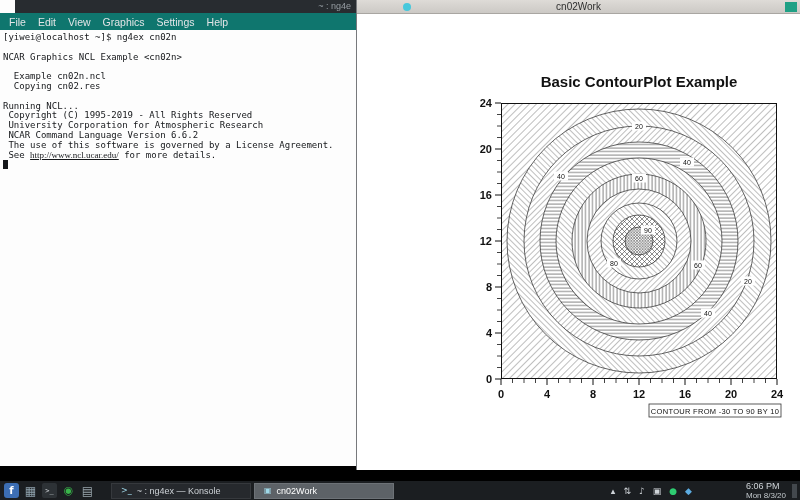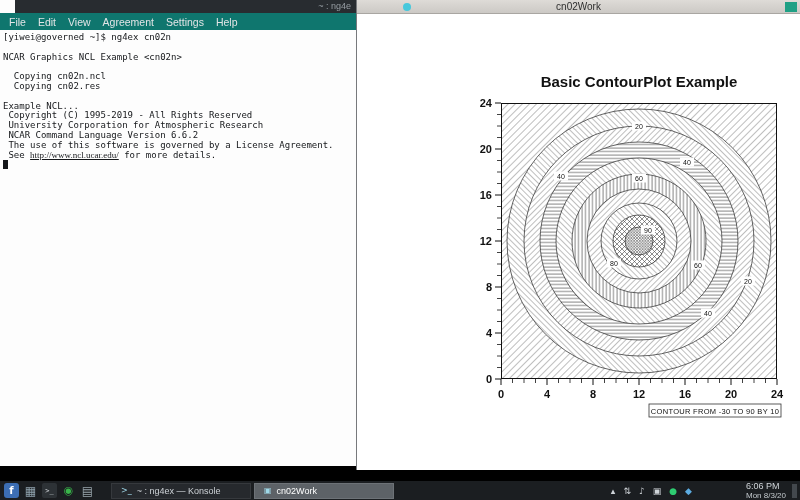--- a/index.html
+++ b/index.html
@@ -67,33 +67,33 @@
 <div class="desktop">
 
   <div class="term-window">
     <div class="term-titlebar">
       <span>~ : ng4e</span>
     </div>
     <div class="menubar">
       <span>File</span>
       <span>Edit</span>
       <span>View</span>
-      <span>Agreement</span>
+      <span>Graphics</span>
       <span>Settings</span>
       <span>Help</span>
     </div>
     <div class="term-body">
-      <div class="tline">[yiwei@governed ~]$ ng4ex cn02n</div>
+      <div class="tline">[yiwei@localhost ~]$ ng4ex cn02n</div>
       <div class="tline"></div>
       <div class="tline">NCAR Graphics NCL Example &lt;cn02n&gt;</div>
       <div class="tline"></div>
-      <div class="tline">  Copying cn02n.ncl</div>
+      <div class="tline">  Example cn02n.ncl</div>
       <div class="tline">  Copying cn02.res</div>
       <div class="tline"></div>
-      <div class="tline">Example NCL...</div>
+      <div class="tline">Running NCL...</div>
       <div class="tline"> Copyright (C) 1995-2019 - All Rights Reserved</div>
       <div class="tline"> University Corporation for Atmospheric Research</div>
       <div class="tline"> NCAR Command Language Version 6.6.2</div>
       <div class="tline"> The use of this software is governed by a License Agreement.</div>
       <div class="tline"><span> See </span><span class="url">http://www.ncl.ucar.edu/</span><span> for more details.</span></div>
       <div class="tline"><span class="cursor"></span></div>
     </div>
   </div>
 
   <div class="plot-window">

